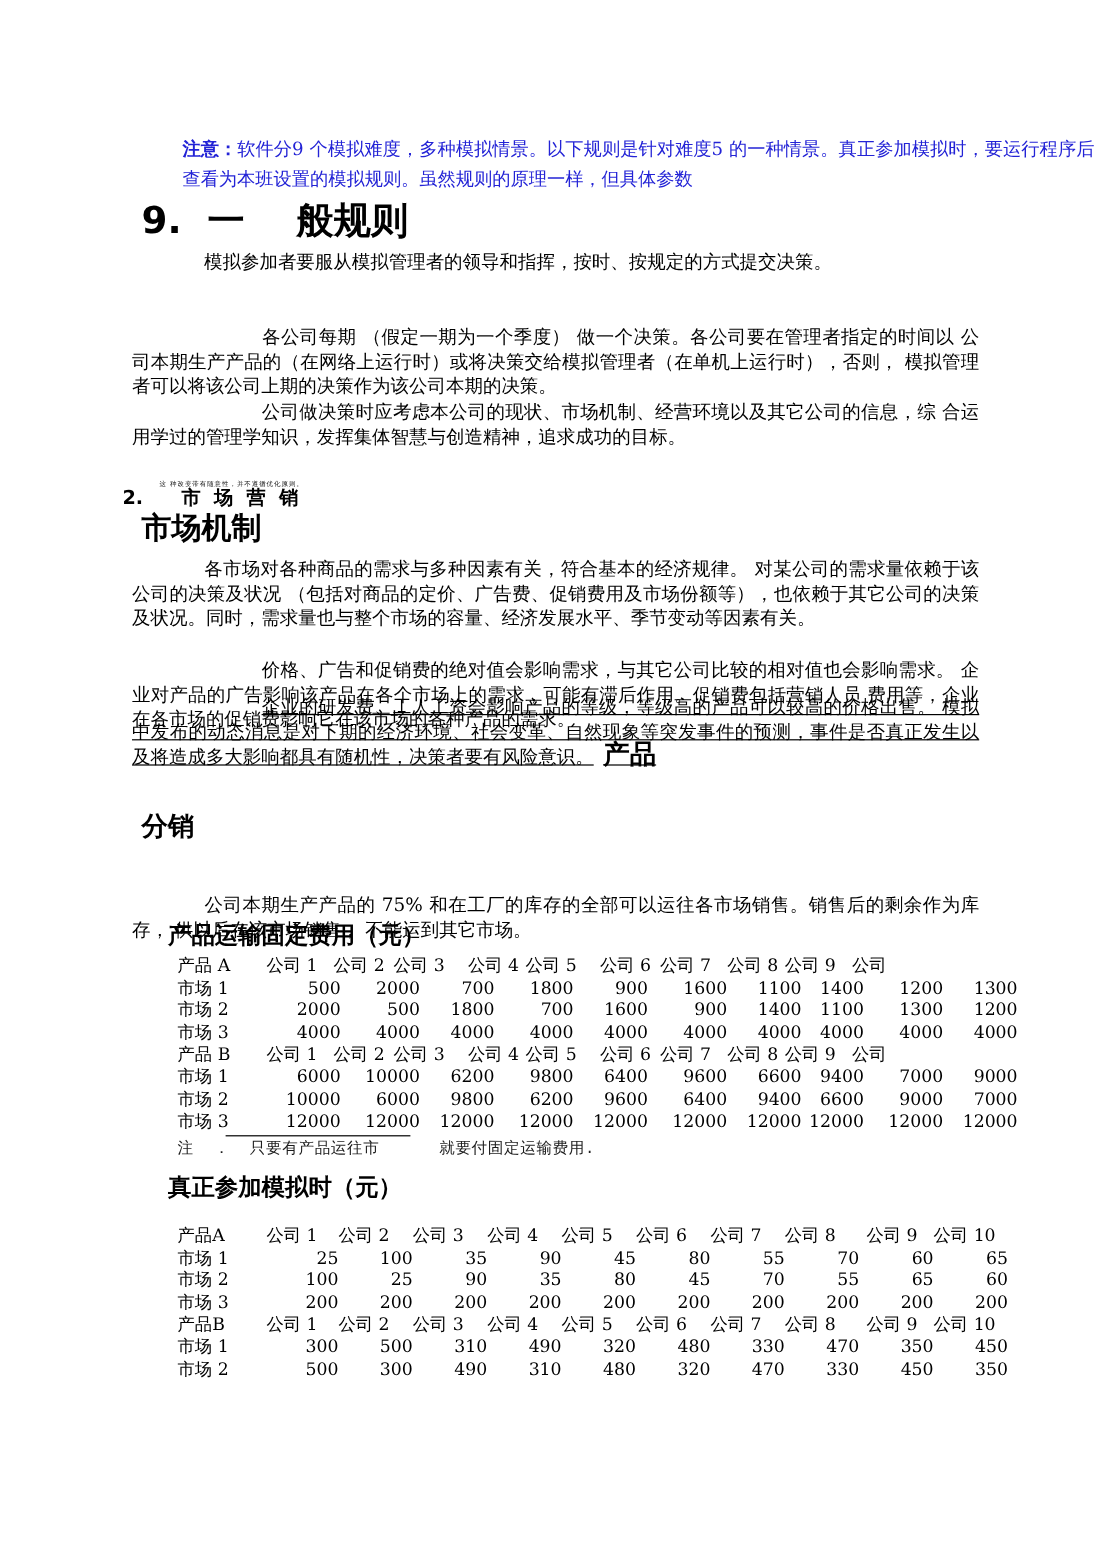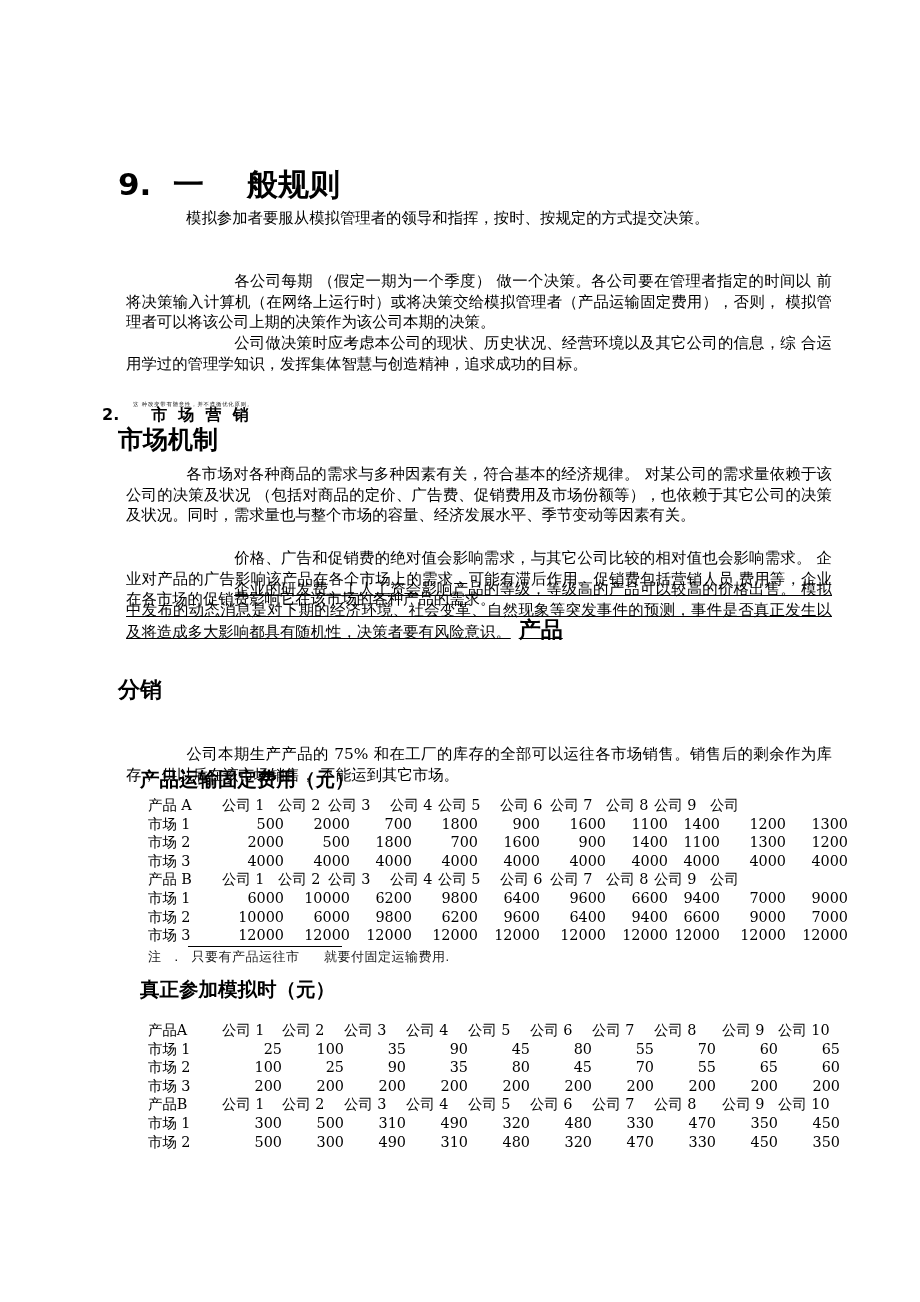--- a/index.html
+++ b/index.html
@@ -108,21 +108,21 @@
 
   .para {
     position: absolute;
     font-family: "DejaVu Serif", "Liberation Serif", serif;
     font-size: 15.4px;
     line-height: 20.6px;
     color: #000;
     text-align: justify;
     text-justify: inter-character;
   }
-  .p-block { left: 110px; width: 706px; margin-left: 16px; }
+  .p-block { left: 110px; width: 706px; }
 
   
   .table-block {
     position: absolute;
     font-family: "DejaVu Serif", "Liberation Serif", serif;
     font-size: 14.4px;
     line-height: 18.6px;
     color: #000;
     white-space: pre;
   }
@@ -132,51 +132,52 @@
     text-align: right;
   }
   .tlabel {
     width: 74px;
     text-align: left;
   }
   .thead-cell { text-align: left; }
 
   .note-line {
     position: absolute;
-    font-family: Liberation Sans, sans-serif;
+    font-family: Liberation Mono, monospace;
     font-size: 13px;
     color: #1c1c1c;
     white-space: pre;
     letter-spacing: 0.5px;
   }
   .rule-under {
     position: absolute;
     background: #000;
     height: 1px;
   }
 </style>
 </head>
 <body>
 
 <div class="page">
 
+  <div class="note-blue"><b>注意：</b><span>软件分9 个模拟难度，多种模拟情景。以下规则是针对难度5 的一种情景。真正参加模拟时，要运行程序后查看为本班设置的模拟规则。虽然规则的原理一样，但具体参数</span></div>
 
   <h1 class="sec-head h-1">9.  一    般规则</h1>
 
   <div class="para p-block" style="top:208px;">
     <span style="display:inline-block;width:60px;"></span><span>模拟参加者要服从模拟管理者的领导和指挥，按时、按规定的方式提交决策。</span>
   </div>
 
 
   <div class="para p-block" style="top:271px;">
-    <span style="display:inline-block;width:108px;"></span><span>各公司每期 （假定一期为一个季度） 做一个决策。各公司要在管理者指定的时间以 前将决策输入计算机（在网络上运行时）或将决策交给模拟管理者（产品运输固定费用），否则， 模拟管理者可以将该公司上期的决策作为该公司本期的决策。</span>
+    <span style="display:inline-block;width:108px;"></span><span>各公司每期 （假定一期为一个季度） 做一个决策。各公司要在管理者指定的时间以 公司本期生产产品的（在网络上运行时）或将决策交给模拟管理者（在单机上运行时），否则， 模拟管理者可以将该公司上期的决策作为该公司本期的决策。</span>
   </div>
 
   <div class="para p-block" style="top:333px;">
-    <span style="display:inline-block;width:108px;"></span><span>公司做决策时应考虑本公司的现状、历史状况、经营环境以及其它公司的信息，综 合运用学过的管理学知识，发挥集体智慧与创造精神，追求成功的目标。</span>
+    <span style="display:inline-block;width:108px;"></span><span>公司做决策时应考虑本公司的现状、市场机制、经营环境以及其它公司的信息，综 合运用学过的管理学知识，发挥集体智慧与创造精神，追求成功的目标。</span>
   </div>
 
 
   <h1 class="sec-head h-2-num"><span>2.</span><span style="display:inline-block;width:32px;"></span><span>市  场  营  销</span></h1>
 
   <div class="tiny-overlay">这 种改变带有随意性，并不遵循优化原则。</div>
 
   <h1 class="sec-head h-3">市场机制</h1>
 
   <div class="para p-block" style="top:548px;">

